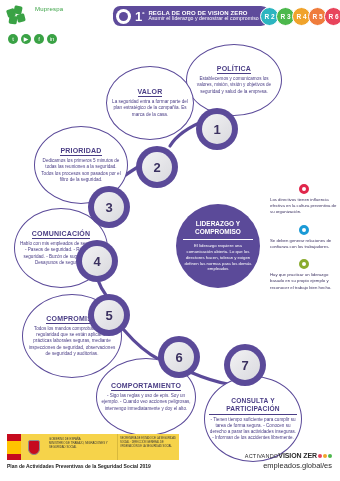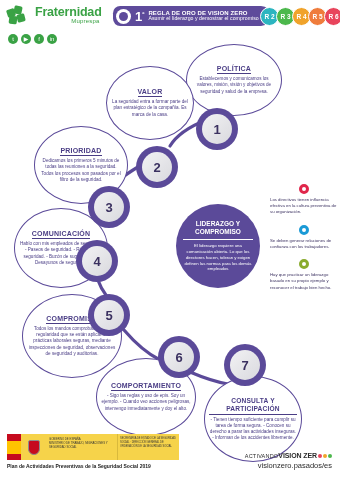--- a/index.html
+++ b/index.html
@@ -95,21 +95,20 @@
         <svg viewBox="0 0 26 24" width="26" height="24" aria-hidden="true">
           <g fill="#3aa245">
             <rect x="1" y="5" width="8" height="8" rx="1.6" transform="rotate(-18 5 9)"></rect>
             <rect x="8" y="2" width="8" height="8" rx="1.6" transform="rotate(12 12 6)"></rect>
             <rect x="3" y="12" width="8" height="8" rx="1.6" transform="rotate(8 7 16)"></rect>
             <rect x="11" y="10" width="8" height="8" rx="1.6" transform="rotate(-14 15 14)"></rect>
           </g>
         </svg>
       </div>
       <div class="brand-text">
-        <div class="brand-name">Fraternidad</div>
         <div class="brand-sub">Muprespa</div>
       </div>
     </div>
     <div class="social">
       <span>t</span>
       <span>▶</span>
       <span>f</span>
       <span>in</span>
     </div>
   </div>
@@ -237,16 +236,16 @@
   </div>
 
   <div class="footer-right">
     <div class="vz">
       <span class="lite">ACTIVANDO</span><b>VISION ZER</b><span class="vz-dots">
           <i style="background:#e8445c"></i>
           <i style="background:#f0a32b"></i>
           <i style="background:#4cb84c"></i>
         </span>
     </div>
-    <div class="vz-url">visionzero.pasados/es</div>
+    <div class="vz-url">empleados.global/es</div>
   </div>
 
 </div>
 
 </body></html>

